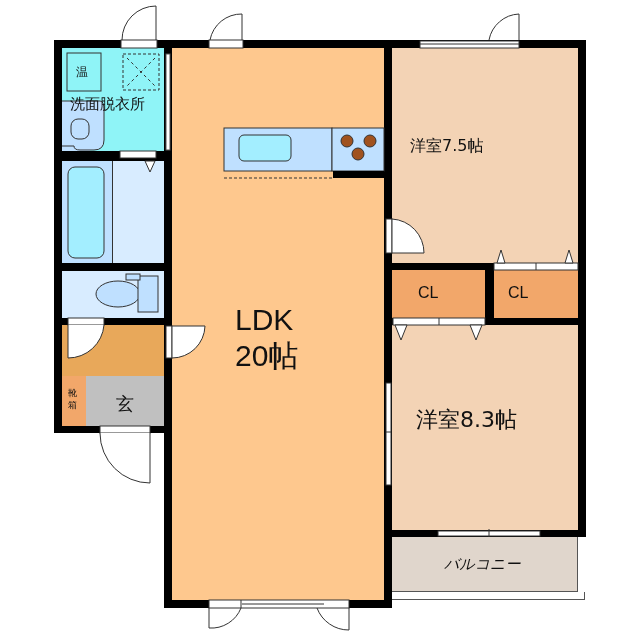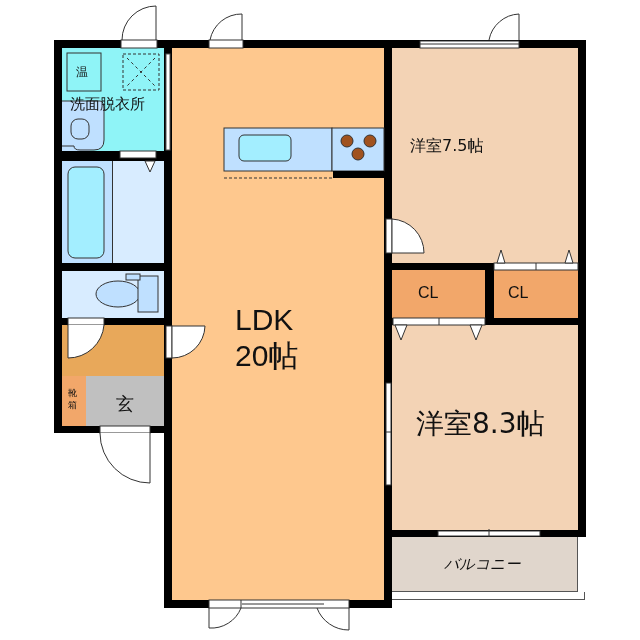--- a/index.html
+++ b/index.html
@@ -153,16 +153,16 @@
   </g>
 </svg>
 
 <div class="lbl" style="left:76px;top:64px;font-size:12px;">温</div>
 <div class="lbl" style="left:70px;top:95px;font-size:15px;">洗面脱衣所</div>
 <div class="lbl" style="left:235px;top:296px;font-size:30px;font-family:'Liberation Sans',sans-serif;margin-top:7px;">LDK</div>
 <div class="lbl" style="left:235px;top:336px;font-size:30px;font-family:'Liberation Sans',sans-serif;">20帖</div>
 <div class="lbl" style="left:410px;top:136px;font-size:16px;">洋室7.5帖</div>
 <div class="lbl" style="left:418px;top:284px;font-size:16px;font-family:'Liberation Sans',sans-serif;">CL</div>
 <div class="lbl" style="left:508px;top:284px;font-size:16px;font-family:'Liberation Sans',sans-serif;">CL</div>
-<div class="lbl" style="left:416px;top:405px;font-size:28px;">洋室8.3帖</div>
+<div class="lbl" style="left:416px;top:405px;font-size:22px;">洋室8.3帖</div>
 <div class="lbl" style="left:444px;top:555px;font-size:15px;font-style:italic;">バルコニー</div>
 <div class="lbl" style="left:116px;top:392px;font-size:18px;">玄</div>
 <div class="lbl" style="left:68px;top:387px;font-size:9px;width:12px;white-space:normal;line-height:12px;">靴箱</div>
 
 </body></html>

